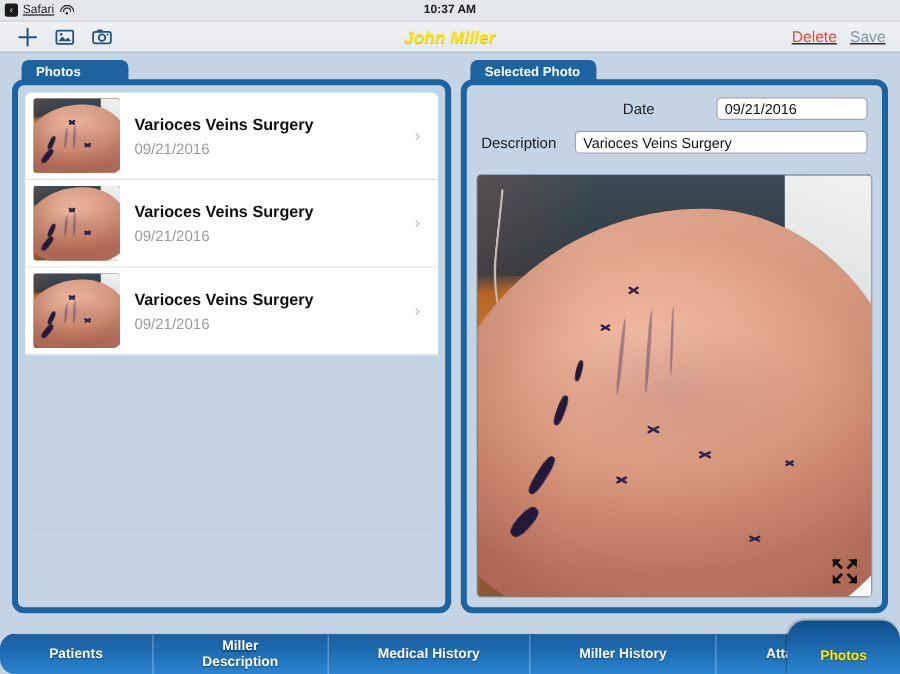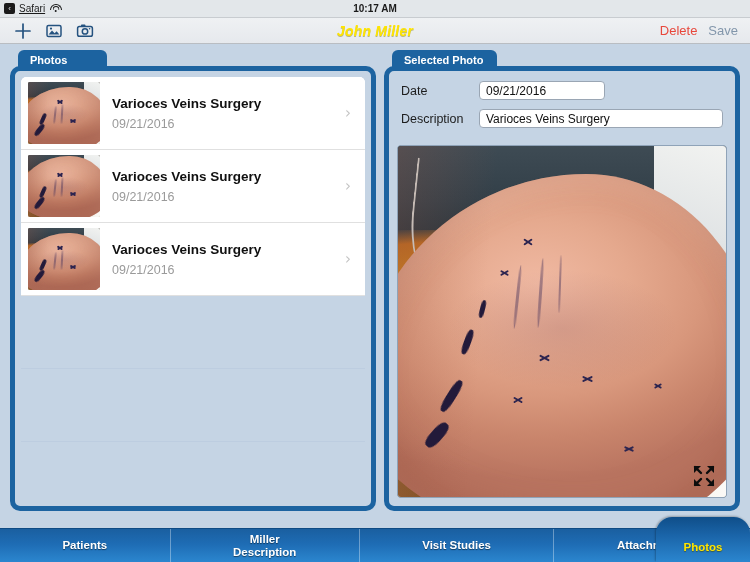--- a/index.html
+++ b/index.html
@@ -63,21 +63,21 @@
     width: 2px; height: 4px; background: #4a4a4a; border-radius: 0 1px 1px 0;
   }
   .bolt { font-size: 9px; color: #1a1a1a; }
 
   
   .navbar {
     position: absolute; top: 18px; left: 0;
     width: 750px; height: 26px;
     background: linear-gradient(#eff1f3, #e6e9ed);
     border-bottom: 1px solid #b9bdc2;
-    display: flex; align-items: center;
+    display: flex; align-items: center; text-decoration: underline;
   }
   .nav-left { display: flex; align-items: center; gap: 13px; padding-left: 14px; }
   .nav-icon { width: 18px; height: 18px; color: #24527f; cursor: pointer; }
   .nav-icon svg { display: block; }
   .nav-title {
     position: absolute; left: 0; right: 0; text-align: center;
     font-size: 14px; font-weight: bold; font-style: italic;
     color: #ffe500;
     text-shadow: 0 1px 0 rgba(120,110,0,0.45);
     letter-spacing: .2px;
@@ -142,21 +142,21 @@
   .chevron {
     margin-right: 14px; color: #c3c3c3; font-size: 15px;
     font-family: "DejaVu Sans", sans-serif;
   }
   .empty-rows { }
   .empty-row { height: 73px; border-bottom: 1px solid #bdcde0; }
 
   
   #selected-panel { left: 384px; top: 5px; width: 356px; height: 461px; }
   .form-area { padding: 10px 12px 0 12px; }
-  .form-row { display: flex; align-items: center; margin-bottom: 9px; }
+  .form-row { display: flex; align-items: center; margin-bottom: 9px; justify-content: flex-end; }
   .form-label {
     width: 78px; font-size: 12.5px; color: #1c1c1c; flex: 0 0 auto;
   }
   .form-input {
     background: #ffffff; border: 1px solid #9aa6b4; border-radius: 4px;
     height: 19px; font-size: 12px; color: #101010;
     padding: 0 6px; line-height: 17px;
     font-family: "Liberation Sans", sans-serif;
   }
   #date-field { width: 126px; }
@@ -172,20 +172,21 @@
     width: 26px; height: 26px; cursor: pointer; z-index: 3;
   }
 
   
   .tabbar {
     position: absolute; left: 0; bottom: 0;
     width: 750px; height: 34px;
     background: linear-gradient(#1a5fa0 0%, #1e6cb4 45%, #2b86cf 100%);
     border-top: 1px solid #0f4a83;
     display: flex;
+    border-radius: 13px;
   }
   .tab {
     flex: 1 1 auto; position: relative;
     display: flex; align-items: center; justify-content: center;
     text-align: center; cursor: pointer;
     color: #ffffff; font-size: 11.5px; font-weight: bold;
     line-height: 12.5px;
     border-right: 1px solid rgba(255,255,255,0.35);
     text-shadow: 0 1px 1px rgba(0,0,0,0.5);
   }
@@ -266,21 +267,21 @@
   <div class="statusbar">
     <div class="sb-left">
       <span class="sb-back">‹</span>
       <span class="sb-app">Safari</span>
       <span class="wifi-icon">
           <i></i>
           <i></i>
           <i></i>
         </span>
     </div>
-    <div class="sb-center">10:17 AM</div>
+    <div class="sb-center">10:37 AM</div>
     <div class="sb-right">
       <span>66%</span>
       <span class="battery">
         <span class="battery-fill" id="battery-fill" style="width: 66%;"></span>
       </span>
       <span class="bolt">⚡</span>
     </div>
   </div>
 
   <div class="navbar">
@@ -475,21 +476,24 @@
   </div>
 
   <div class="tabbar" id="tabbar">
       <div class="tab">
         <div><span>Patients</span></div>
       </div>
       <div class="tab">
         <div><span>Miller</span><br><span>Description</span></div>
       </div>
       <div class="tab">
-        <div><span>Visit Studies</span></div>
+        <div><span>Medical History</span></div>
+      </div>
+      <div class="tab">
+        <div><span>Miller History</span></div>
       </div>
       <div class="tab">
         <div><span>Attachments</span></div>
       </div>
       <div class="tab active">
         <div><span>Photos</span></div>
       </div>
     </div>
 
 </div>

